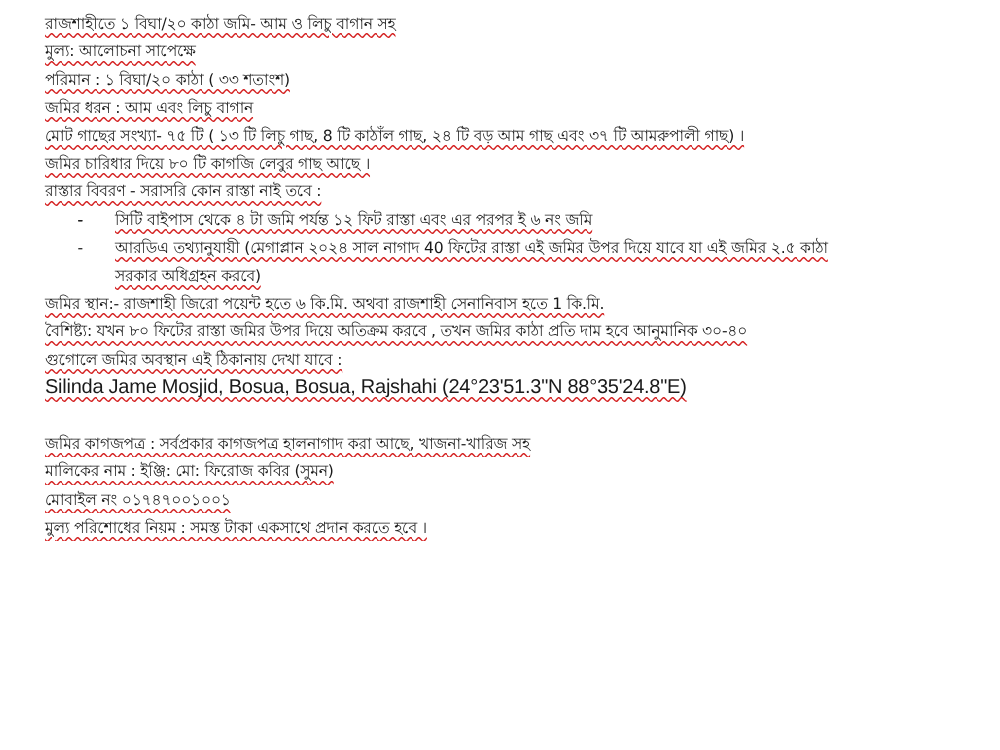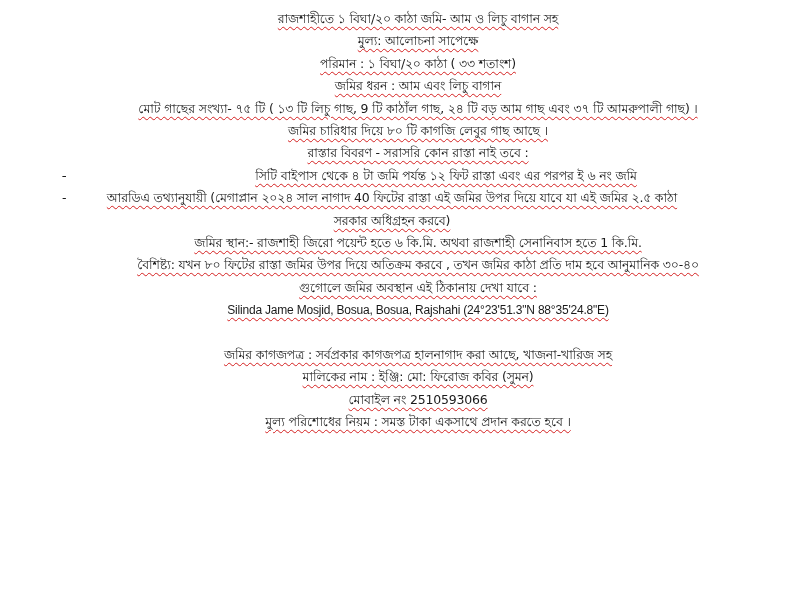--- a/index.html
+++ b/index.html
@@ -7,21 +7,20 @@
       width: 800px; height: 600px; overflow: hidden;
       background: #ffffff;
       font-family: "DejaVu Sans", sans-serif;
       color: #1a1a1a;
     }
     .page {
       position: relative;
       width: 800px; height: 600px;
       padding: 8px 0 0 36px;
       box-sizing: border-box;
-      text-align: center;
     }
     .line {
       font-size: 12.5px;
       line-height: 22.4px;
       white-space: nowrap;
       letter-spacing: -0.2px;
     }
     .sq {
       text-decoration: underline wavy #d42020;
       text-decoration-thickness: 1px;
@@ -33,31 +32,31 @@
       padding-left: 56px;
       font-size: 12.5px;
       line-height: 22.4px;
       letter-spacing: -0.2px;
     }
     .bullets li .dash {
       position: absolute; left: 26px; top: 0;
     }
     .bullets li .wrap { display: block; white-space: normal; width: 600px; }
     .spacer { height: 22px; }
-    .latin { font-family: "Liberation Sans", sans-serif; font-size: 12px; }
+    .latin { font-family: "Liberation Sans", sans-serif; font-size: 16px; }
   </style>
 </head>
 <body>
 
 <div class="page">
   <div class="line sq">রাজশাহীতে ১ বিঘা/২০ কাঠা জমি- আম ও লিচু বাগান সহ</div>
   <div class="line sq">মুল্য:  আলোচনা সাপেক্ষে</div>
   <div class="line sq">পরিমান : ১ বিঘা/২০ কাঠা ( ৩৩ শতাংশ)</div>
   <div class="line sq">জমির ধরন : আম এবং লিচু বাগান</div>
-  <div class="line sq">মোট গাছের সংখ্যা- ৭৫ টি ( ১৩ টি লিচু গাছ, 9 টি কাঠাঁল গাছ, ২৪ টি বড় আম গাছ এবং ৩৭ টি আমরুপালী গাছ) ।</div>
+  <div class="line sq">মোট গাছের সংখ্যা- ৭৫ টি ( ১৩ টি লিচু গাছ, 8 টি কাঠাঁল গাছ, ২৪ টি বড় আম গাছ এবং ৩৭ টি আমরুপালী গাছ) ।</div>
   <div class="line sq">জমির চারিধার দিয়ে ৮০ টি কাগজি লেবুর গাছ আছে ।</div>
   <div class="line sq">রাস্তার বিবরণ - সরাসরি কোন রাস্তা নাই তবে :</div>
 
   <ul class="bullets">
     <li>
       <span class="dash">-</span>
     </li>
     <li>
       <span class="dash">-</span>
       <span class="sq">সিটি বাইপাস থেকে ৪ টা জমি পর্যন্ত ১২ ফিট রাস্তা এবং এর পরপর ই ৬ নং জমি</span>
@@ -68,15 +67,15 @@
     </li>
   </ul>
 
   <div class="line sq">জমির স্থান:- রাজশাহী জিরো পয়েন্ট হতে ৬ কি.মি. অথবা রাজশাহী সেনানিবাস হতে 1 কি.মি.</div>
   <div class="line sq">বৈশিষ্ট্য: যখন ৮০ ফিটের রাস্তা জমির উপর দিয়ে অতিক্রম করবে , তখন জমির কাঠা প্রতি দাম হবে আনুমানিক ৩০-৪০</div>
   <div class="line sq">গুগোলে জমির অবস্থান এই ঠিকানায় দেখা যাবে :</div>
   <div class="line latin sq">Silinda Jame Mosjid, Bosua, Bosua, Rajshahi (24°23'51.3"N 88°35'24.8"E)</div>
   <div class="spacer"></div>
   <div class="line sq">জমির কাগজপত্র : সর্বপ্রকার কাগজপত্র হালনাগাদ করা আছে, খাজনা-খারিজ সহ</div>
   <div class="line sq">মালিকের নাম : ইঞ্জি: মো: ফিরোজ কবির (সুমন)</div>
-  <div class="line sq">মোবাইল নং 2510593066</div>
+  <div class="line sq">মোবাইল নং ০১৭৪৭০০১০০১</div>
   <div class="line sq">মুল্য পরিশোধের নিয়ম : সমস্ত টাকা একসাথে প্রদান করতে হবে ।</div>
 </div>
 
 </body></html>

